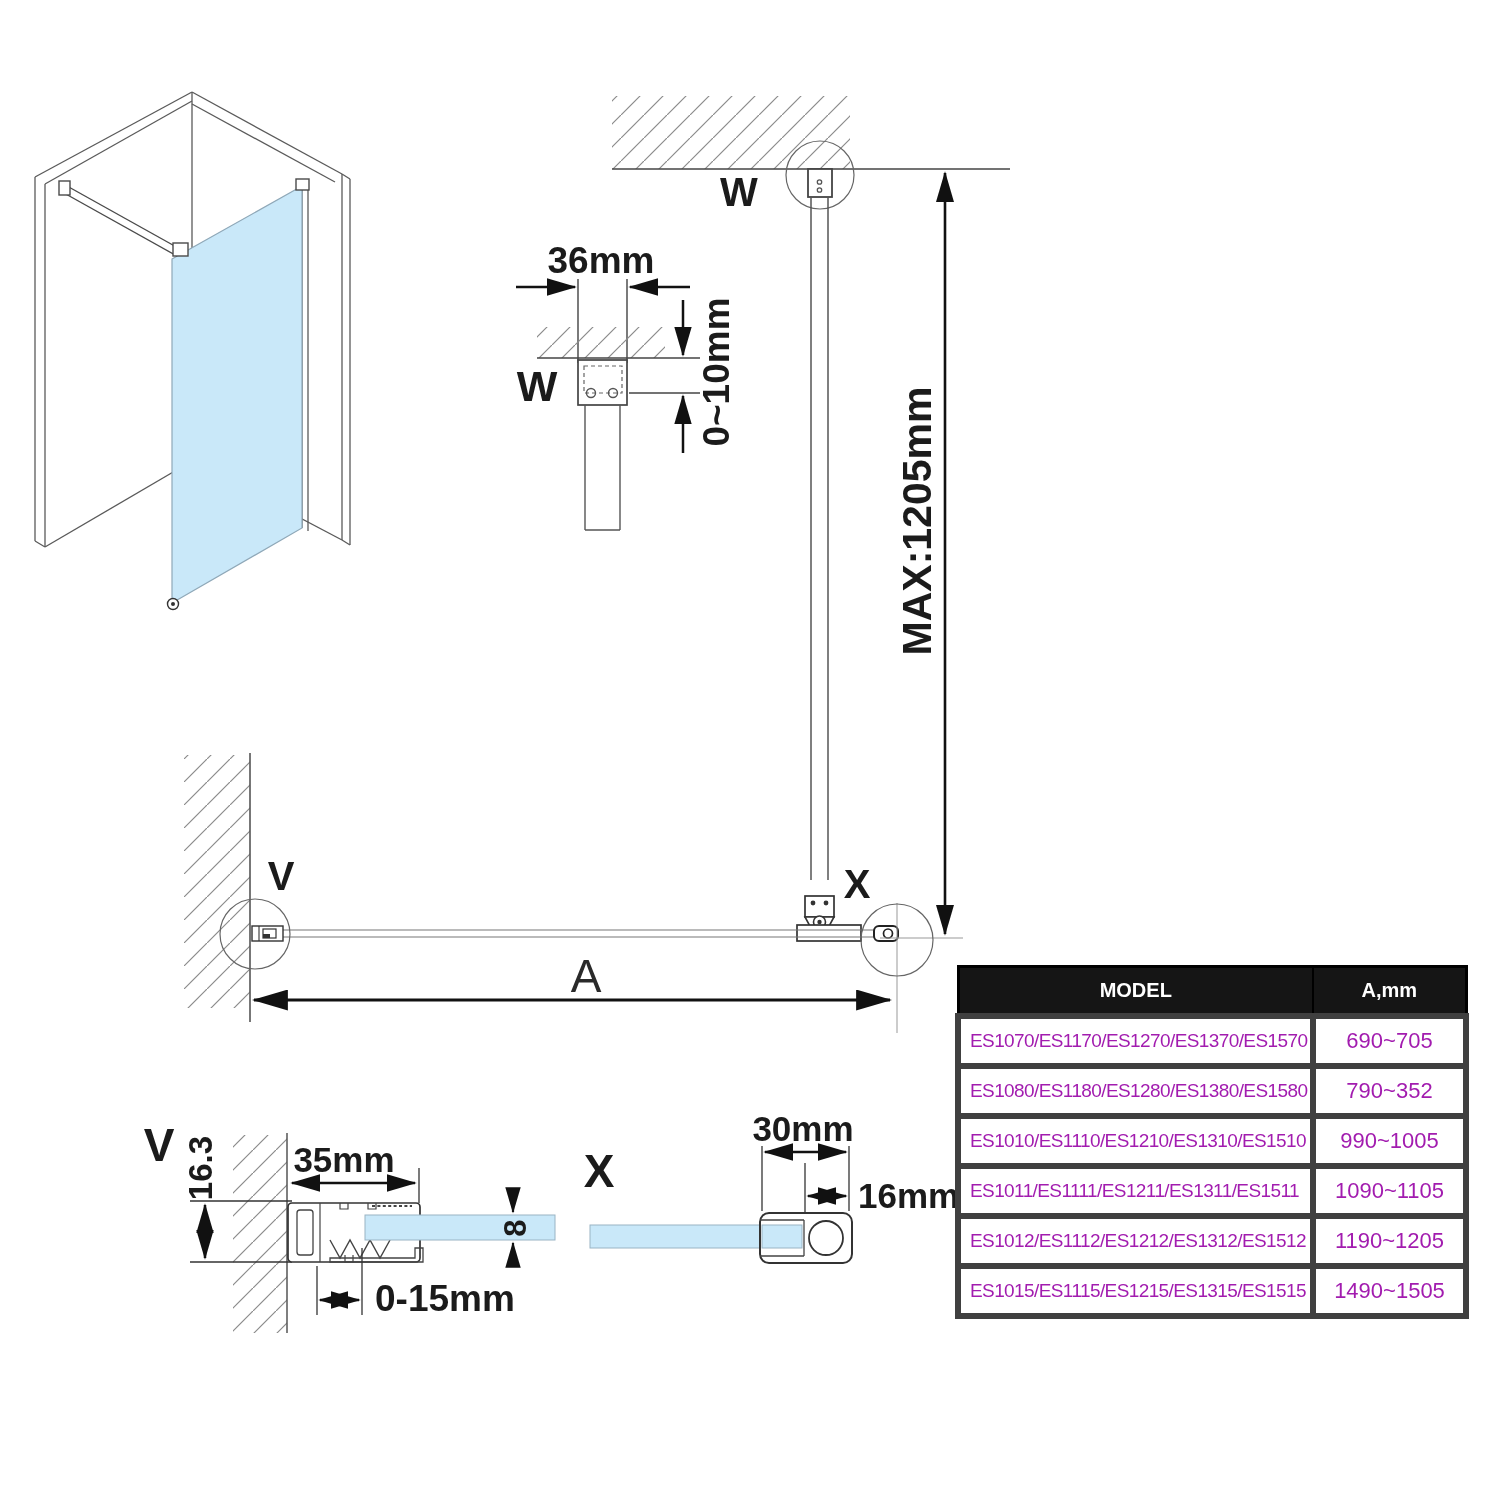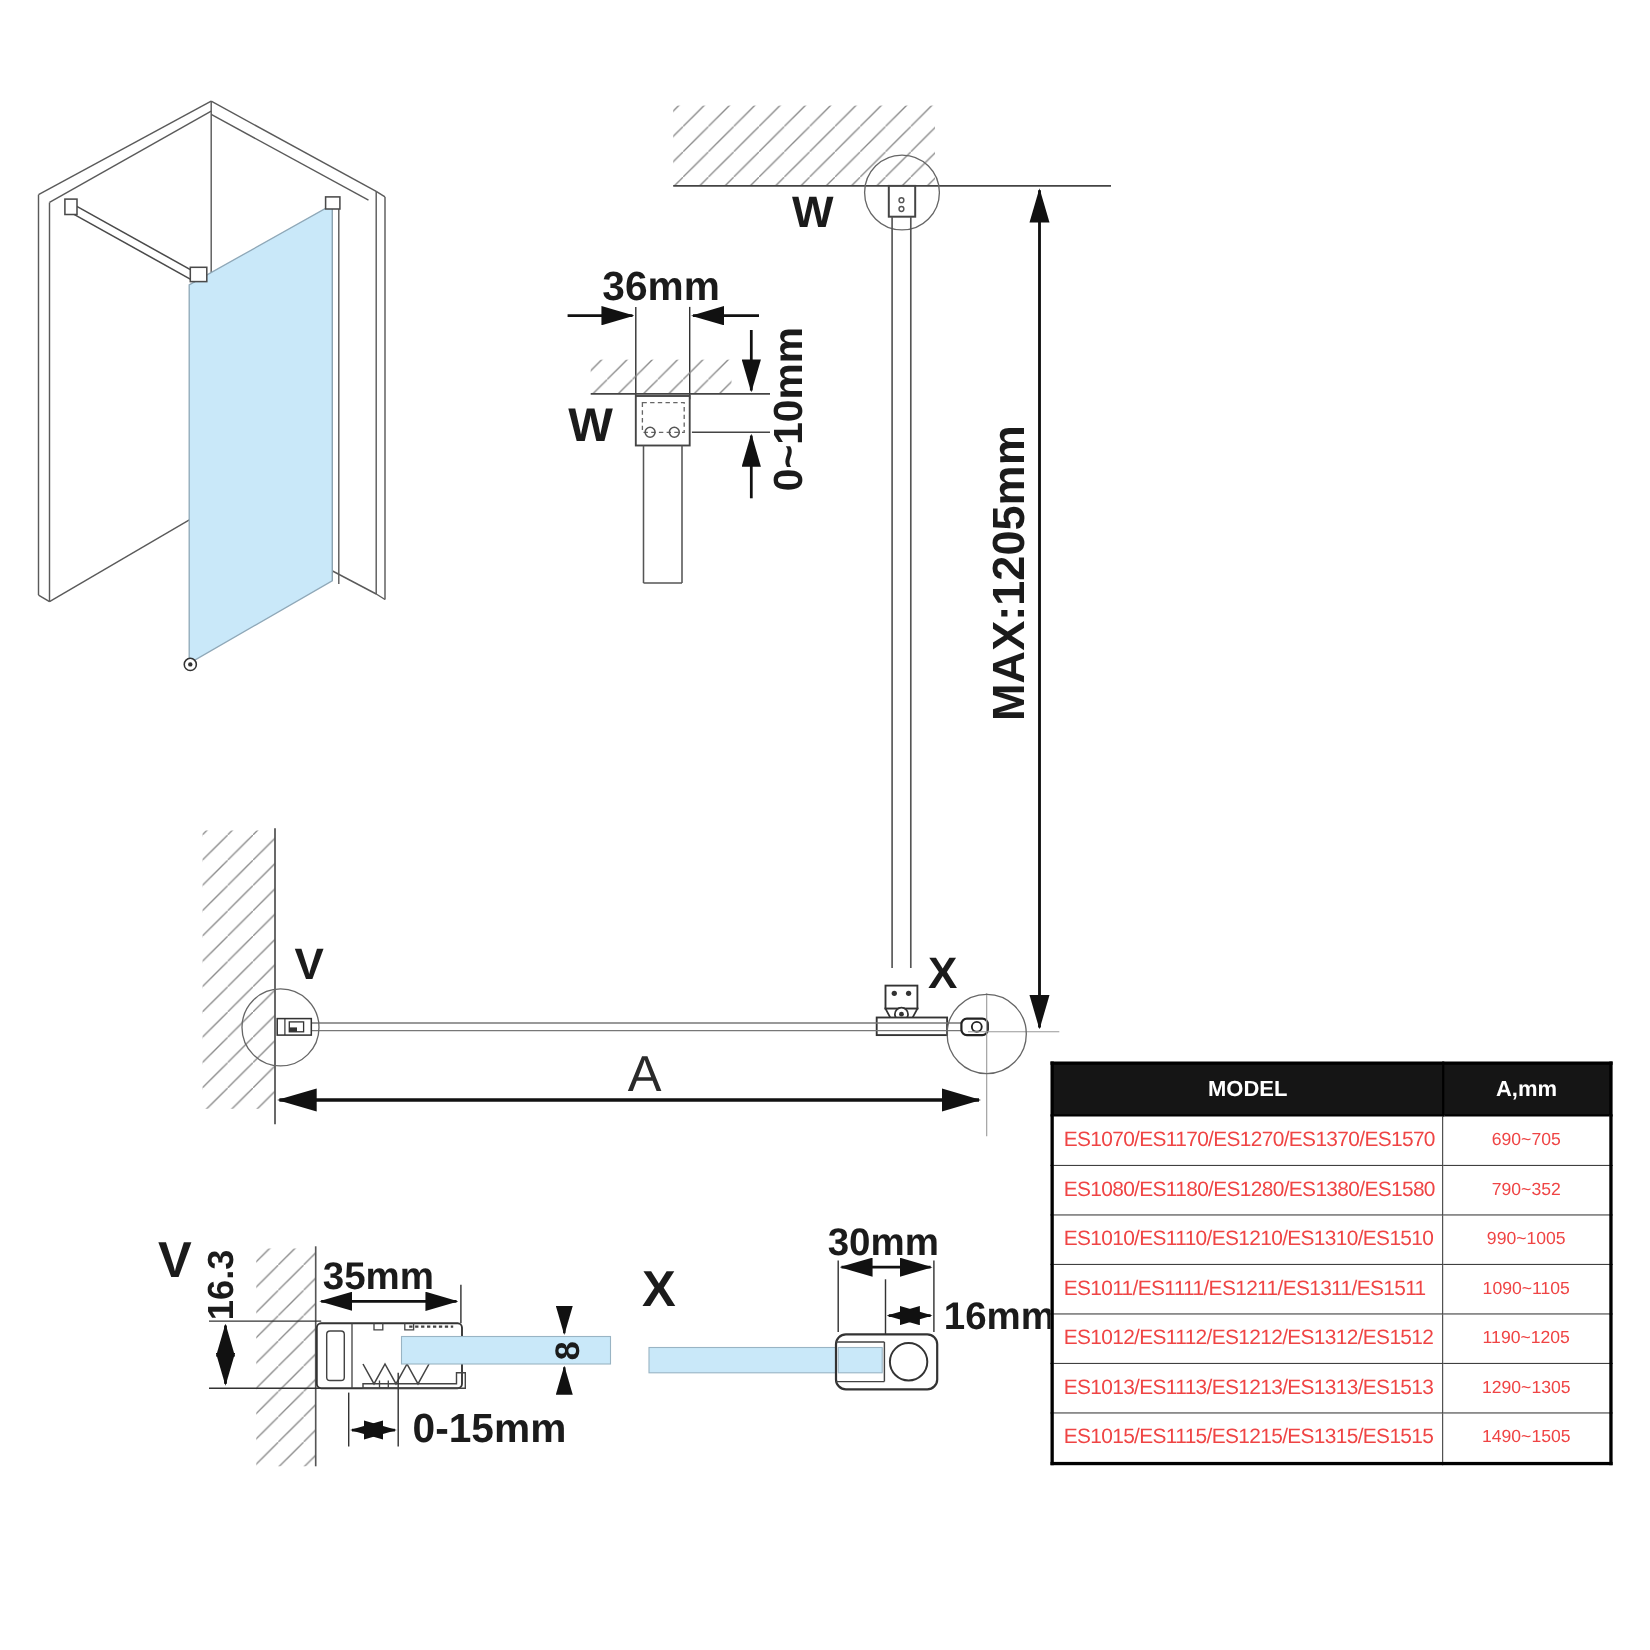--- a/index.html
+++ b/index.html
@@ -8,23 +8,23 @@
   #drawing{position:absolute;left:0;top:0;}
   .dim-text{font-family:"Liberation Sans",sans-serif;font-weight:bold;fill:#1b1b1b;}
   .label-text{font-family:"Liberation Sans",sans-serif;font-weight:bold;fill:#1b1b1b;}
   .plain-text{font-family:"Liberation Sans",sans-serif;font-weight:400;fill:#2a2a2a;}
   .spec-table{position:absolute;left:955px;top:965px;width:508px;border-collapse:collapse;
               table-layout:fixed;background:#ffffff;border:3px solid #000;}
   .spec-table th{background:#151515;color:#ffffff;font-size:20px;font-weight:bold;
                  height:45px;padding:0;border:2px solid #000;}
   .spec-table col.c-model{width:355px;}
   .spec-table col.c-a{width:153px;}
-  .spec-table td{height:44px;border:1px solid #404040;color:#ef4444;background:#ffffff;padding:0;}
+  .spec-table td{height:44px;border:6px solid #404040;color:#a21caf;background:#ffffff;padding:0;}
   .spec-table td.model-cell{font-size:19px;letter-spacing:-0.6px;padding-left:9px;text-align:left;}
-  .spec-table td.a-cell{font-size:16px;text-align:center;}
+  .spec-table td.a-cell{font-size:22px;text-align:center;}
 </style>
 </head>
 <body>
 
 <div id="stage">
 
 <svg id="drawing" width="1500" height="1500" viewBox="0 0 1500 1500">
   <defs>
     <pattern id="hatch" patternUnits="userSpaceOnUse" width="23" height="23">
       <line x1="0" y1="23" x2="23" y2="0" stroke="#8a8a8a" stroke-width="1.2"></line>
@@ -267,23 +267,19 @@
     </tr>
     <tr>
       <td class="model-cell">ES1011/ES1111/ES1211/ES1311/ES1511</td>
       <td class="a-cell">1090~1105</td>
     </tr>
     <tr>
       <td class="model-cell">ES1012/ES1112/ES1212/ES1312/ES1512</td>
       <td class="a-cell">1190~1205</td>
     </tr>
     <tr>
-      <td class="model-cell">ES1013/ES1113/ES1213/ES1313/ES1513</td>
-      <td class="a-cell">1290~1305</td>
-    </tr>
-    <tr>
       <td class="model-cell">ES1015/ES1115/ES1215/ES1315/ES1515</td>
       <td class="a-cell">1490~1505</td>
     </tr>
   </tbody>
 </table>
 
 </div>
 
 </body></html>

